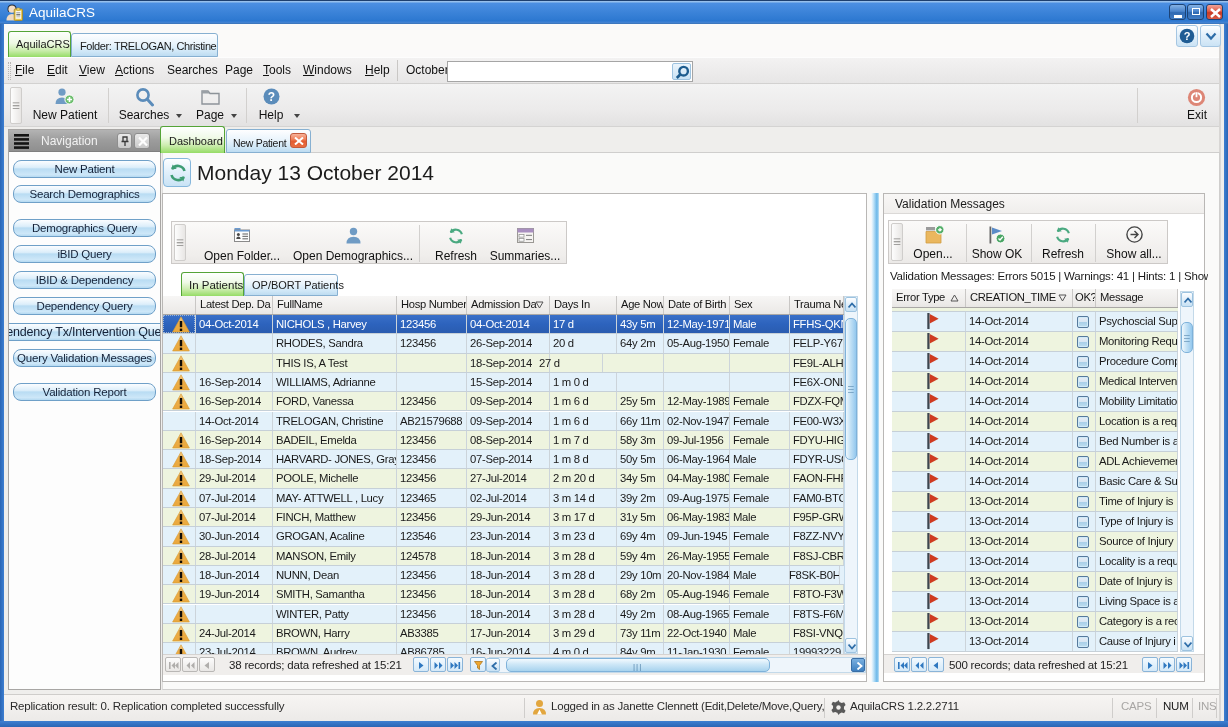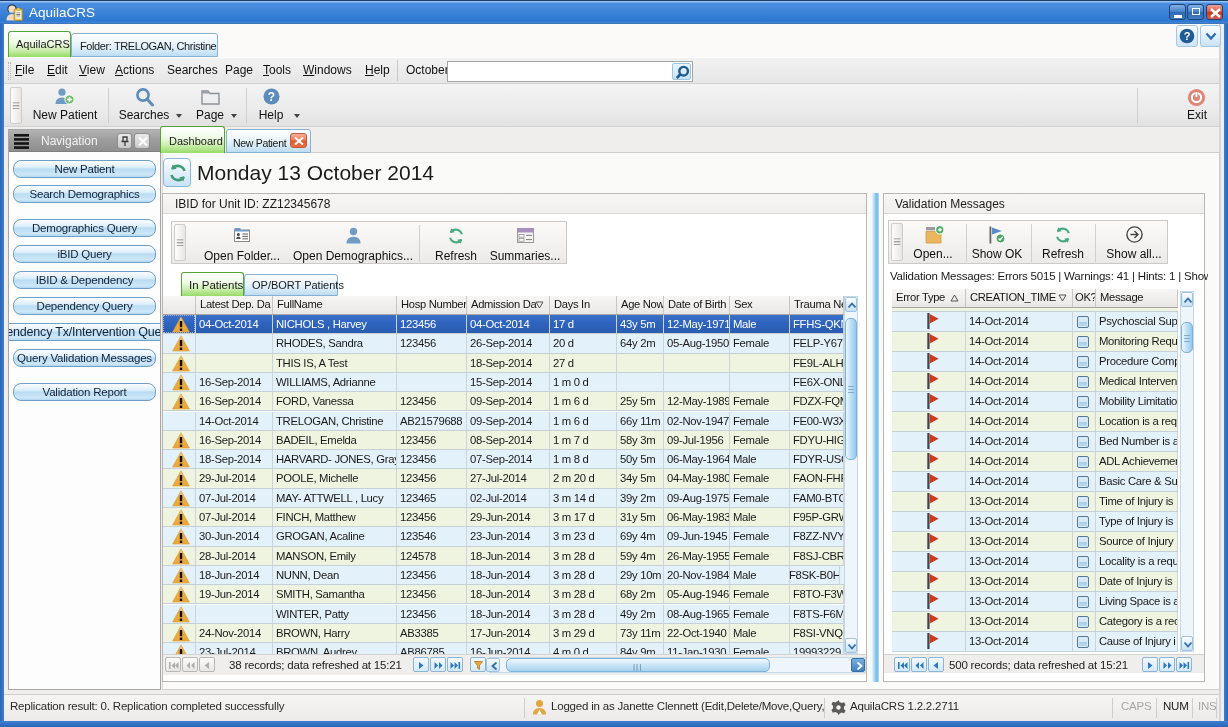--- a/index.html
+++ b/index.html
@@ -236,23 +236,20 @@
 <div id="refreshbtn" class="abs">
     <svg style="position:absolute;left:4px;top:4px" width="20" height="20" viewBox="0 0 20 20">
 <path d="M16.5 8 A7 7 0 0 0 4 6" fill="none" stroke="#3e9d74" stroke-width="2.6"></path>
 <path d="M4.5 1.5 L3.6 6.6 L8.7 5.7 Z" fill="#3e9d74"></path>
 <path d="M3.5 12 A7 7 0 0 0 16 14" fill="none" stroke="#3e9d74" stroke-width="2.6"></path>
 <path d="M15.5 18.5 L16.4 13.4 L11.3 14.3 Z" fill="#3e9d74"></path>
     </svg>
   </div>
 <div id="heading" class="abs">Monday 13 October 2014</div>
 <div id="mainpanel" class="abs panel">
-    <div class="phead">
-      <span style="position:absolute;left:12px;top:3px">IBID for Unit ID: ZZ12345678</span>
-    </div>
     <div class="toolbox" style="left:8px;top:27px;width:396px;height:43px">
       <div class="grip" style="position:absolute;left:2px;top:2px;width:12px;height:37px">
         <div class="gripdots">☰</div>
       </div>
       <svg class="tico" style="left:62px;top:5px" width="16" height="15" viewBox="0 0 16 15">
 <path d="M0.5 3.5 v-2.5 h6 v2.5" fill="#6b9bd2"></path>
 <rect x="0.5" y="3" width="15" height="11.5" fill="#fdfdfd" stroke="#8a8a8a" stroke-width="1"></rect>
 <rect x="0.5" y="3" width="15" height="1.5" fill="#6b9bd2"></rect>
 <circle cx="4.4" cy="7.4" r="1.5" fill="#4a4a4a"></circle>
         <path d="M2.2 12 Q2.2 9.4 4.4 9.4 Q6.6 9.4 6.6 12 Z" fill="#4a4a4a"></path>
@@ -375,21 +372,21 @@
 <rect x="7.8" y="5" width="2.4" height="6.2" fill="#110c05"></rect>
 <rect x="7.8" y="12.6" width="2.4" height="2.4" fill="#110c05"></rect>
       </svg>
     </div>
     <div class="row rowY" style="top:38.6px;height:19.3px">
       <div class="cell" style="left:0px;width:33px"></div>
       <div class="cell" style="left:33px;width:77px"></div>
       <div class="cell" style="left:110px;width:124px">THIS IS, A Test</div>
       <div class="cell" style="left:234px;width:70px"></div>
       <div class="cell" style="left:304px;width:83px">18-Sep-2014</div>
-      <div class="cell" style="left:387px;width:67px">27 d</div>
+      <div class="cell" style="left:373px;width:67px">27 d</div>
       <div class="cell" style="left:454px;width:47px"></div>
       <div class="cell" style="left:501px;width:66px"></div>
       <div class="cell" style="left:567px;width:60px"></div>
       <div class="cell" style="left:627px;width:54px">FE9L-ALH(</div>
       <svg class="abs" style="left:9px;top:1px" width="18" height="17" viewBox="0 0 18 17">
 <defs>
           <linearGradient id="wg" x1="0" y1="0" x2="0" y2="1">
             <stop offset="0" stop-color="#f3cc8a"></stop>
             <stop offset="0.45" stop-color="#edac44"></stop>
             <stop offset="1" stop-color="#e9a83e"></stop>
@@ -695,21 +692,21 @@
             <stop offset="1" stop-color="#e9a83e"></stop>
           </linearGradient>
         </defs>
 <path d="M9 0.8 L17.4 16 L0.6 16 Z" fill="url(#wg)" stroke="#d89a30" stroke-width="0.6"></path>
 <rect x="7.8" y="5" width="2.4" height="6.2" fill="#110c05"></rect>
 <rect x="7.8" y="12.6" width="2.4" height="2.4" fill="#110c05"></rect>
       </svg>
     </div>
     <div class="row rowY" style="top:308.8px;height:19.3px">
       <div class="cell" style="left:0px;width:33px"></div>
-      <div class="cell" style="left:33px;width:77px">24-Nov-2014</div>
+      <div class="cell" style="left:33px;width:77px">24-Jul-2014</div>
       <div class="cell" style="left:110px;width:124px">BROWN, Harry</div>
       <div class="cell" style="left:234px;width:70px">AB3385</div>
       <div class="cell" style="left:304px;width:83px">17-Jun-2014</div>
       <div class="cell" style="left:387px;width:67px">3 m 29 d</div>
       <div class="cell" style="left:454px;width:47px">73y 11m</div>
       <div class="cell" style="left:501px;width:66px">22-Oct-1940</div>
       <div class="cell" style="left:567px;width:60px">Male</div>
       <div class="cell" style="left:627px;width:54px">F8SI-VNQ</div>
       <svg class="abs" style="left:9px;top:1px" width="18" height="17" viewBox="0 0 18 17">
 <defs>

